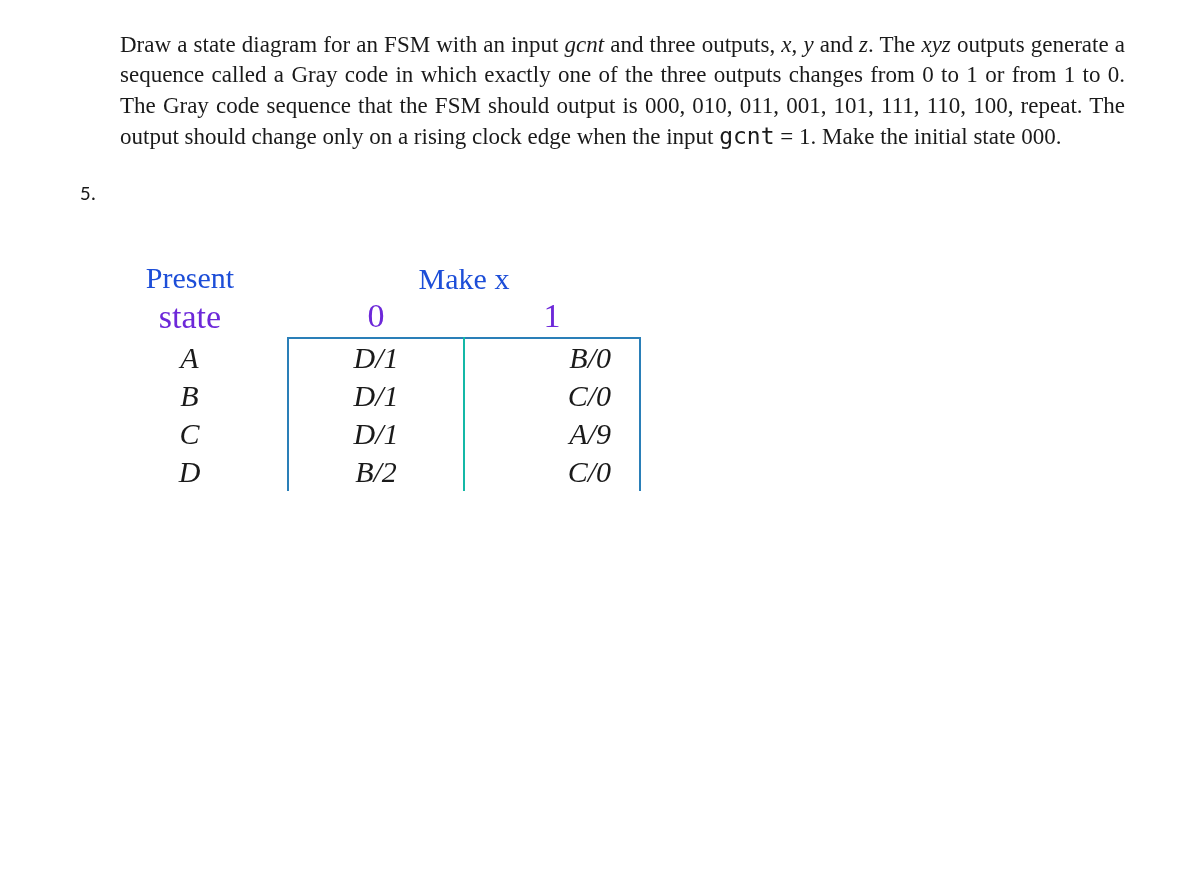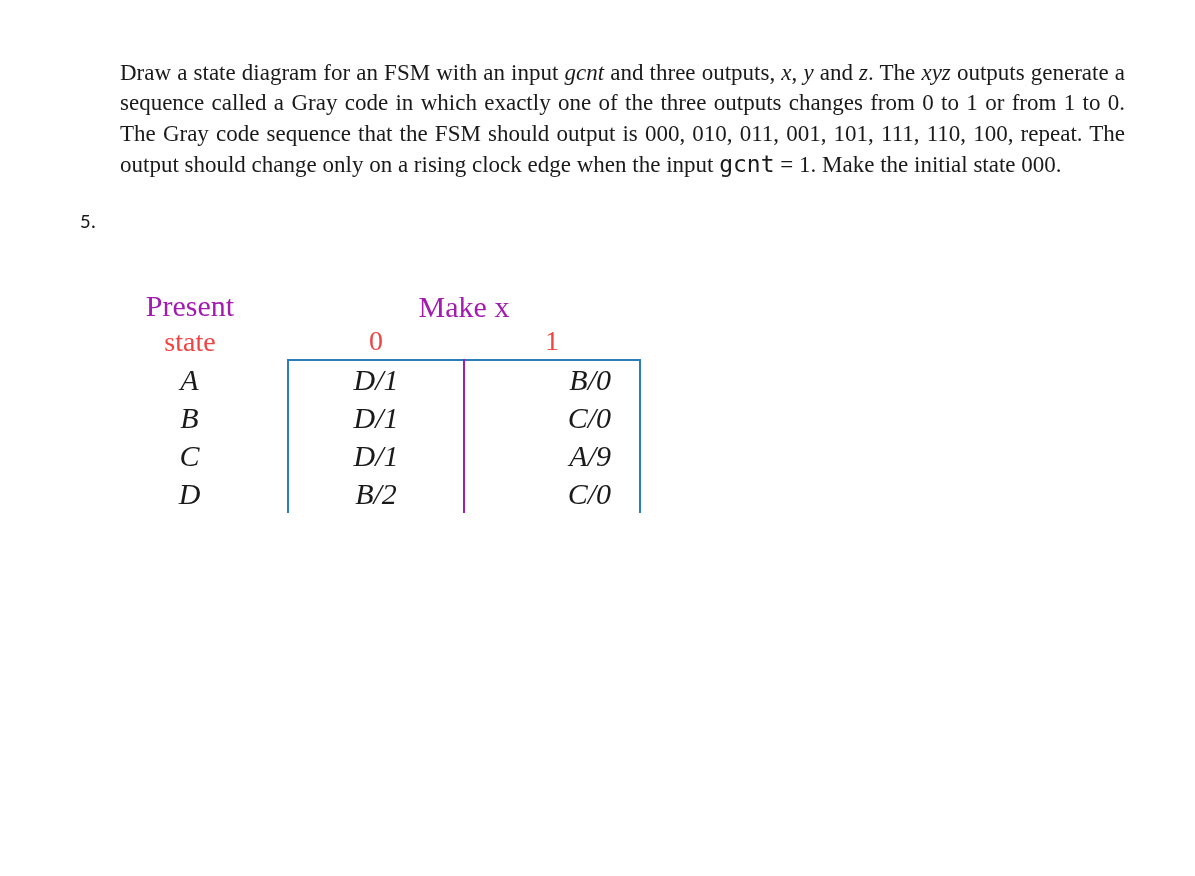--- a/index.html
+++ b/index.html
@@ -7,22 +7,21 @@
       padding: 0;
       background: #ffffff;
       font-family: "Times New Roman", Times, serif;
       color: #1a1a1a;
       width: 1195px;
       height: 876px;
       box-sizing: border-box;
       overflow: hidden;
     }
     .page {
-      padding: 15px 70px 30px 80px;
-      margin-top: 43px;
+      padding: 30px 70px 30px 80px;
     }
     .problem4 {
       margin-left: 40px;
       font-size: 23px;
       line-height: 1.32;
       text-align: justify;
     }
     .problem4 .ital { font-style: italic; }
     .problem4 .mono { font-family: monospace; font-style: normal; }
     .num5 {
@@ -42,35 +41,35 @@
       font-family: "Times New Roman", Times, serif;
       font-size: 30px;
     }
     .state-table {
       border-collapse: collapse;
     }
     .state-table th {
       font-weight: normal;
       text-align: center;
     }
-    .hdr1 { color: #a21caf; font-size: 30px; }
-    .hdr2 { color: #ef4444; font-size: 28px; }
+    .hdr1 { color: #1d4ed8; font-size: 30px; }
+    .hdr2 { color: #6d28d9; font-size: 34px; }
     .ps-cell { padding: 0 28px 2px 0; width: 140px; text-align: center; font-style: italic; }
     .hr0 { padding: 0 28px 2px 28px; width: 120px; text-align: center; }
     .hr1 { padding: 0 28px 2px 28px; width: 120px; text-align: center; }
 
     
     .cL {
       border-right: 2px solid #2a7fb8;
       padding: 2px 28px 2px 0;
       text-align: center;
       font-style: italic;
     }
     .cM {
-      border-right: 2px solid #a21caf;
+      border-right: 2px solid #14b8a6;
       padding: 2px 28px;
       text-align: center;
       font-style: italic;
     }
     .cR {
       border-right: 2px solid #2a7fb8;
       padding: 2px 28px;
       text-align: right;
       font-style: italic;
     }

